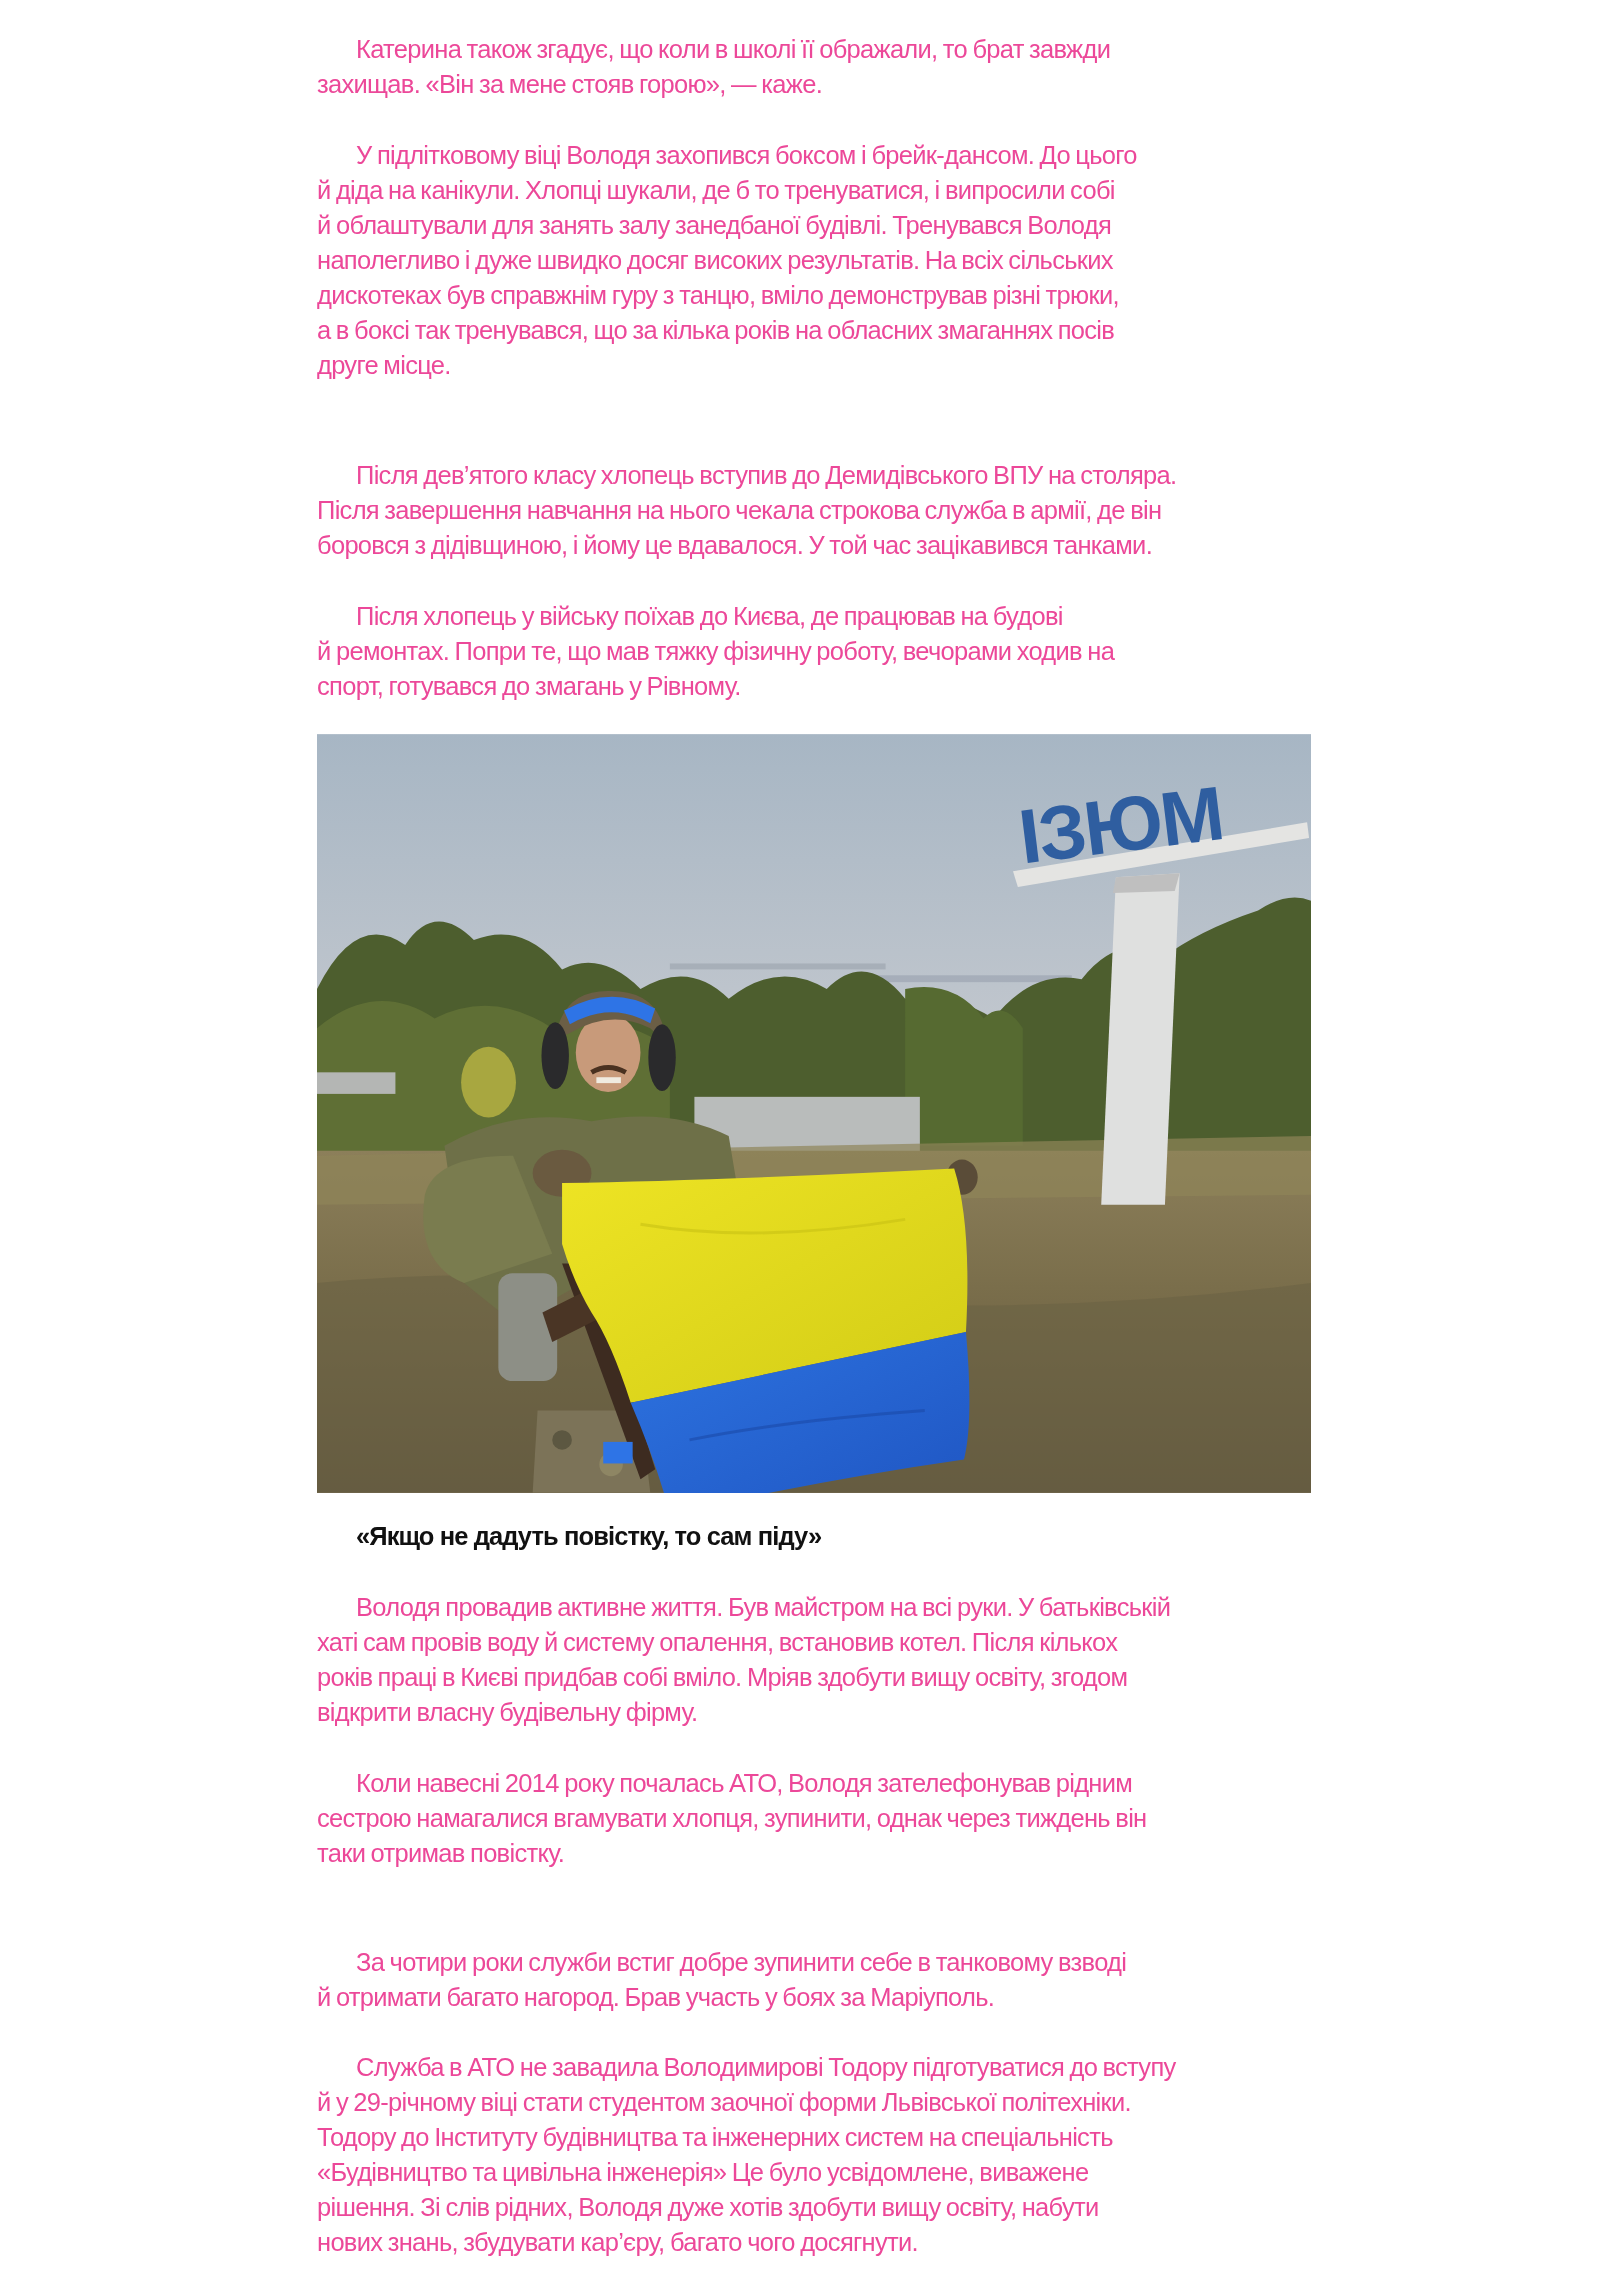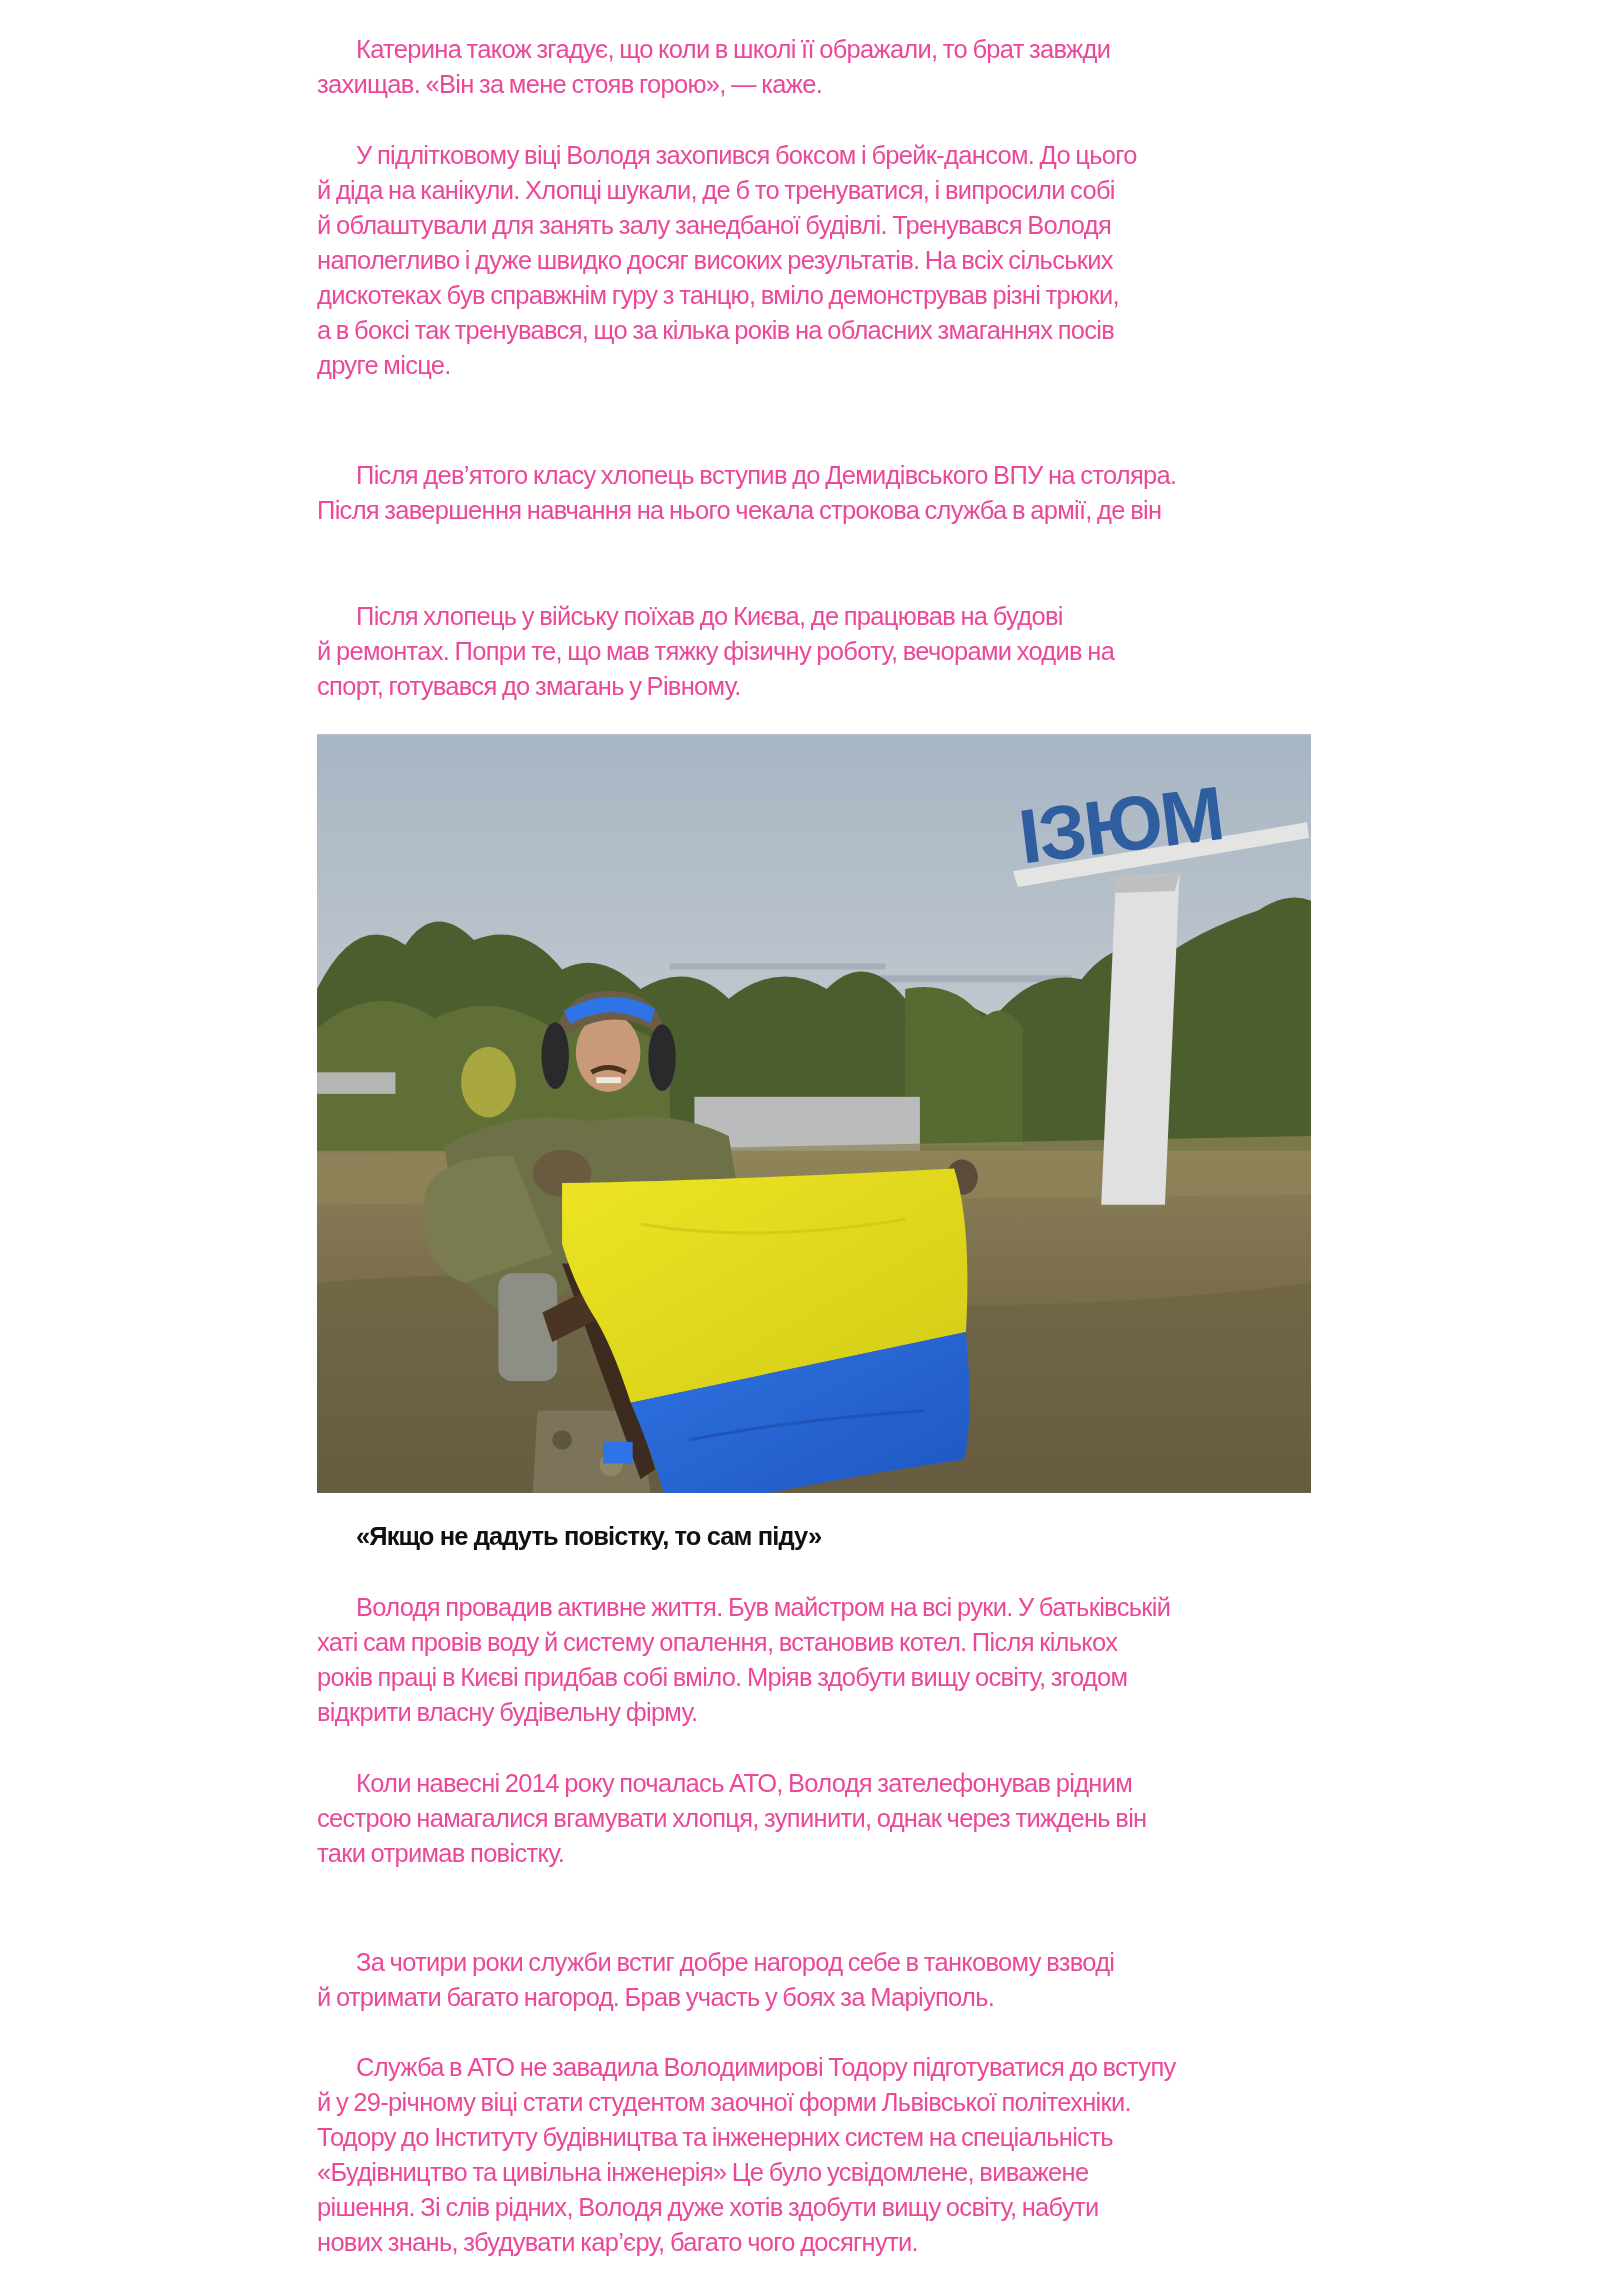--- a/index.html
+++ b/index.html
@@ -38,20 +38,21 @@
     <span class="line">й облаштували для занять залу занедбаної будівлі. Тренувався Володя</span>
     <span class="line">наполегливо і дуже швидко досяг високих результатів. На всіх сільських</span>
     <span class="line">дискотеках був справжнім гуру з танцю, вміло демонстрував різні трюки,</span>
     <span class="line">а в боксі так тренувався, що за кілька років на обласних змаганнях посів</span>
     <span class="line">друге місце.</span>
   </div>
 
   <div class="para" style="top:458px">
     <span class="line indent">Після дев’ятого класу хлопець вступив до Демидівського ВПУ на столяра.</span>
     <span class="line">Після завершення навчання на нього чекала строкова служба в армії, де він</span>
+    <span class="line">боровся з дідівщиною, і йому це вдавалося. У той час зацікавився танками.</span>
   </div>
 
   <div class="para" style="top:599px">
     <span class="line indent">Після хлопець у війську поїхав до Києва, де працював на будові</span>
     <span class="line">й ремонтах. Попри те, що мав тяжку фізичну роботу, вечорами ходив на</span>
     <span class="line">спорт, готувався до змагань у Рівному.</span>
   </div>
 
   <div class="photo">
     <svg width="994" height="759" viewBox="0 0 1014 774" xmlns="http://www.w3.org/2000/svg">
@@ -147,21 +148,21 @@
     <span class="line">відкрити власну будівельну фірму.</span>
   </div>
 
   <div class="para" style="top:1766px">
     <span class="line indent">Коли навесні 2014 року почалась АТО, Володя зателефонував рідним</span>
     <span class="line">сестрою намагалися вгамувати хлопця, зупинити, однак через тиждень він</span>
     <span class="line">таки отримав повістку.</span>
   </div>
 
   <div class="para" style="top:1945px">
-    <span class="line indent">За чотири роки служби встиг добре нагород себе в танковому взводі</span>
+    <span class="line indent">За чотири роки служби встиг добре зупинити себе в танковому взводі</span>
     <span class="line">й отримати багато нагород. Брав участь у боях за Маріуполь.</span>
   </div>
 
   <div class="para" style="top:2050px">
     <span class="line indent">Служба в АТО не завадила Володимирові Тодору підготуватися до вступу</span>
     <span class="line">й у 29-річному віці стати студентом заочної форми Львівської політехніки.</span>
     <span class="line">Тодору до Інституту будівництва та інженерних систем на спеціальність</span>
     <span class="line">«Будівництво та цивільна інженерія» Це було усвідомлене, виважене</span>
     <span class="line">рішення. Зі слів рідних, Володя дуже хотів здобути вищу освіту, набути</span>
     <span class="line">нових знань, збудувати кар’єру, багато чого досягнути.</span>

